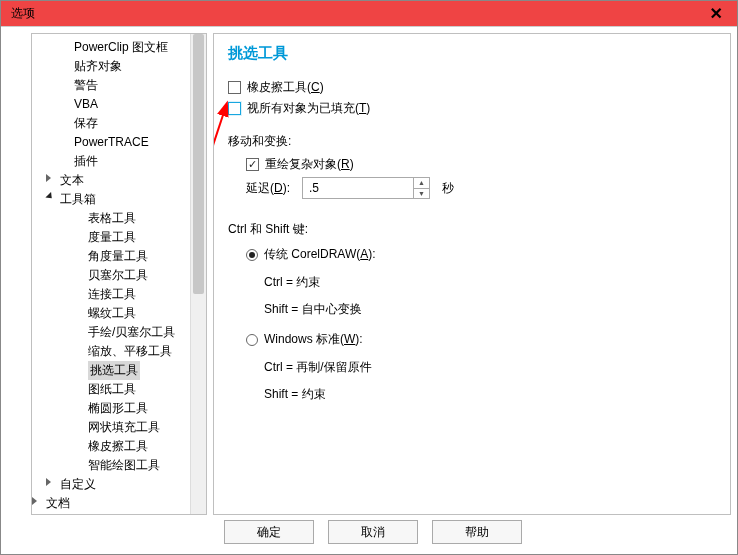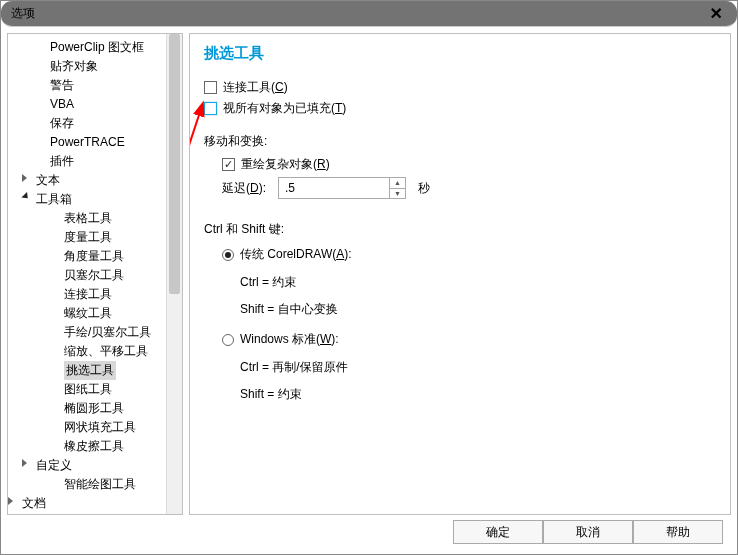--- a/index.html
+++ b/index.html
@@ -12,42 +12,42 @@
     overflow: hidden;
     border: 1px solid #888;
   }
   .titlebar {
     display: flex;
     align-items: center;
     justify-content: space-between;
     height: 26px;
     padding: 0 6px 0 10px;
     border-bottom: 1px solid #ccc;
-    background: #737373;
-    border-radius: 11px;
+    background: #ef4444;
   }
   .titlebar .title { font-size: 12px; }
   .close {
     font-family: Arial, sans-serif;
     font-size: 16px;
     font-weight: bold;
     cursor: pointer;
     padding: 0 8px;
   }
   .content {
     display: flex;
     height: 488px;
     padding: 6px 6px 0 6px;
   }
   .tree-wrap {
     width: 176px;
     height: 100%;
     border: 1px solid #bfbfbf;
     position: relative;
     display: flex;
+    margin-left: 24px;
   }
   .tree {
     flex: 1;
     padding: 4px 0 4px 0;
     overflow: hidden;
   }
   .tree-scrollbar {
     width: 16px;
     background: #f0f0f0;
     border-left: 1px solid #ddd;
@@ -173,22 +173,23 @@
     width: 6px; height: 6px;
     background: #222;
     border-radius: 50%;
   }
   .radio-block { margin-top: 8px; }
   .radio-desc { margin-left: 18px; line-height: 16px; margin-top: 11px; }
   .u { text-decoration: underline; }
   .footer {
     height: 34px;
     display: flex;
-    justify-content: flex-end;
+    justify-content: center;
     align-items: center;
+    gap: 14px;
     padding: 0 14px;
     margin-left: 8px;
   }
   .btn {
     width: 90px;
     height: 24px;
     border: 1px solid #aaa;
     background: #f7f7f7;
     font-size: 12px;
     cursor: pointer;
@@ -225,36 +226,36 @@
         <div class="tree-item depth2"><span>贝塞尔工具</span></div>
         <div class="tree-item depth2"><span>连接工具</span></div>
         <div class="tree-item depth2"><span>螺纹工具</span></div>
         <div class="tree-item depth2"><span>手绘/贝塞尔工具</span></div>
         <div class="tree-item depth2"><span>缩放、平移工具</span></div>
         <div class="sel-wrap"><div class="tree-item selected">挑选工具</div></div>
         <div class="tree-item depth2"><span>图纸工具</span></div>
         <div class="tree-item depth2"><span>椭圆形工具</span></div>
         <div class="tree-item depth2"><span>网状填充工具</span></div>
         <div class="tree-item depth2"><span>橡皮擦工具</span></div>
+        <div class="tree-item depth2"><span>智能绘图工具</span></div>
         <div class="tree-item depth0"><span class="arrow"></span><span>自定义</span></div>
-        <div class="tree-item depth2"><span>智能绘图工具</span></div>
         <div class="tree-item top0"><span class="arrow"></span><span>文档</span></div>
         <div class="tree-item top0"></div>
       </div>
     <div class="tree-scrollbar">
       <div class="tree-thumb"></div>
     </div>
   </div>
 
   <div class="main">
     <h2>挑选工具</h2>
 
     <div class="row">
       <span class="chk"></span>
-      <span><span>连接工具(</span><span class="u">C</span>)</span>
+      <span><span>橡皮擦工具(</span><span class="u">C</span>)</span>
     </div>
     <div class="row">
       <span class="chk hl"></span>
       <span><span>视所有对象为已填充(</span><span class="u">T</span>)</span>
     </div>
 
     <div class="section-title">移动和变换:</div>
     <div class="row indent">
       <span class="chk">
           <span class="tick">✓</span>

